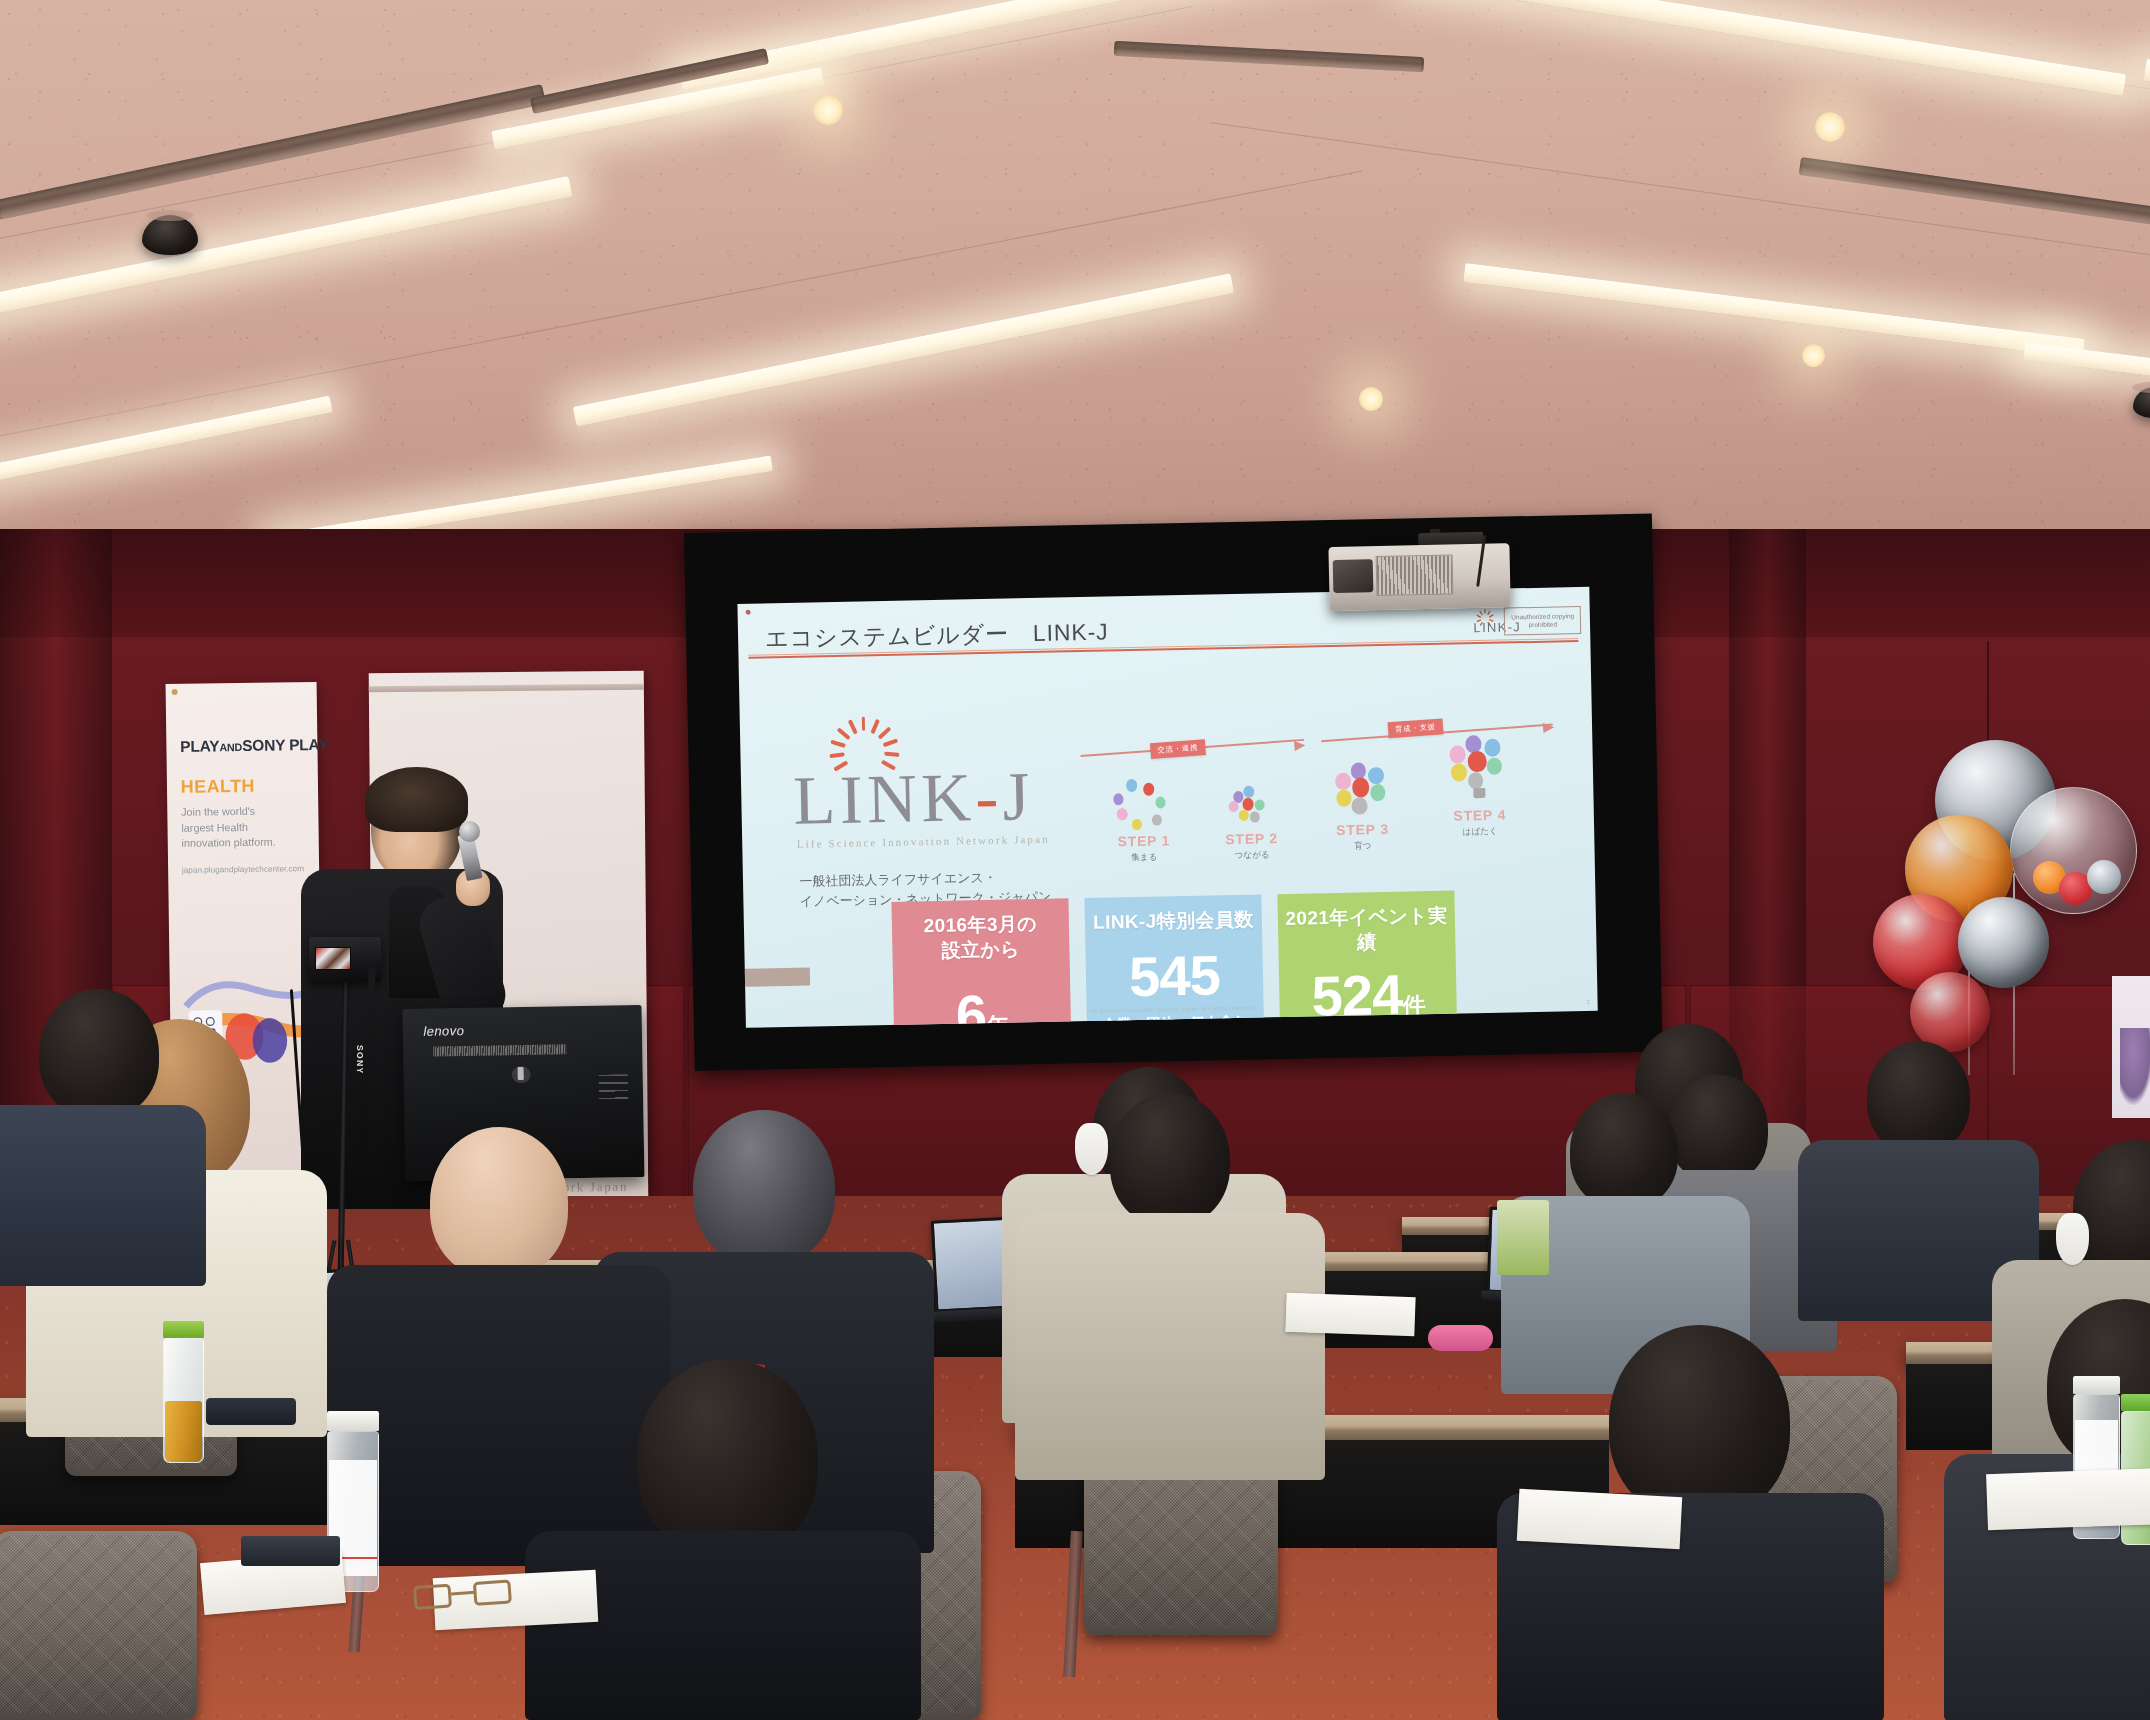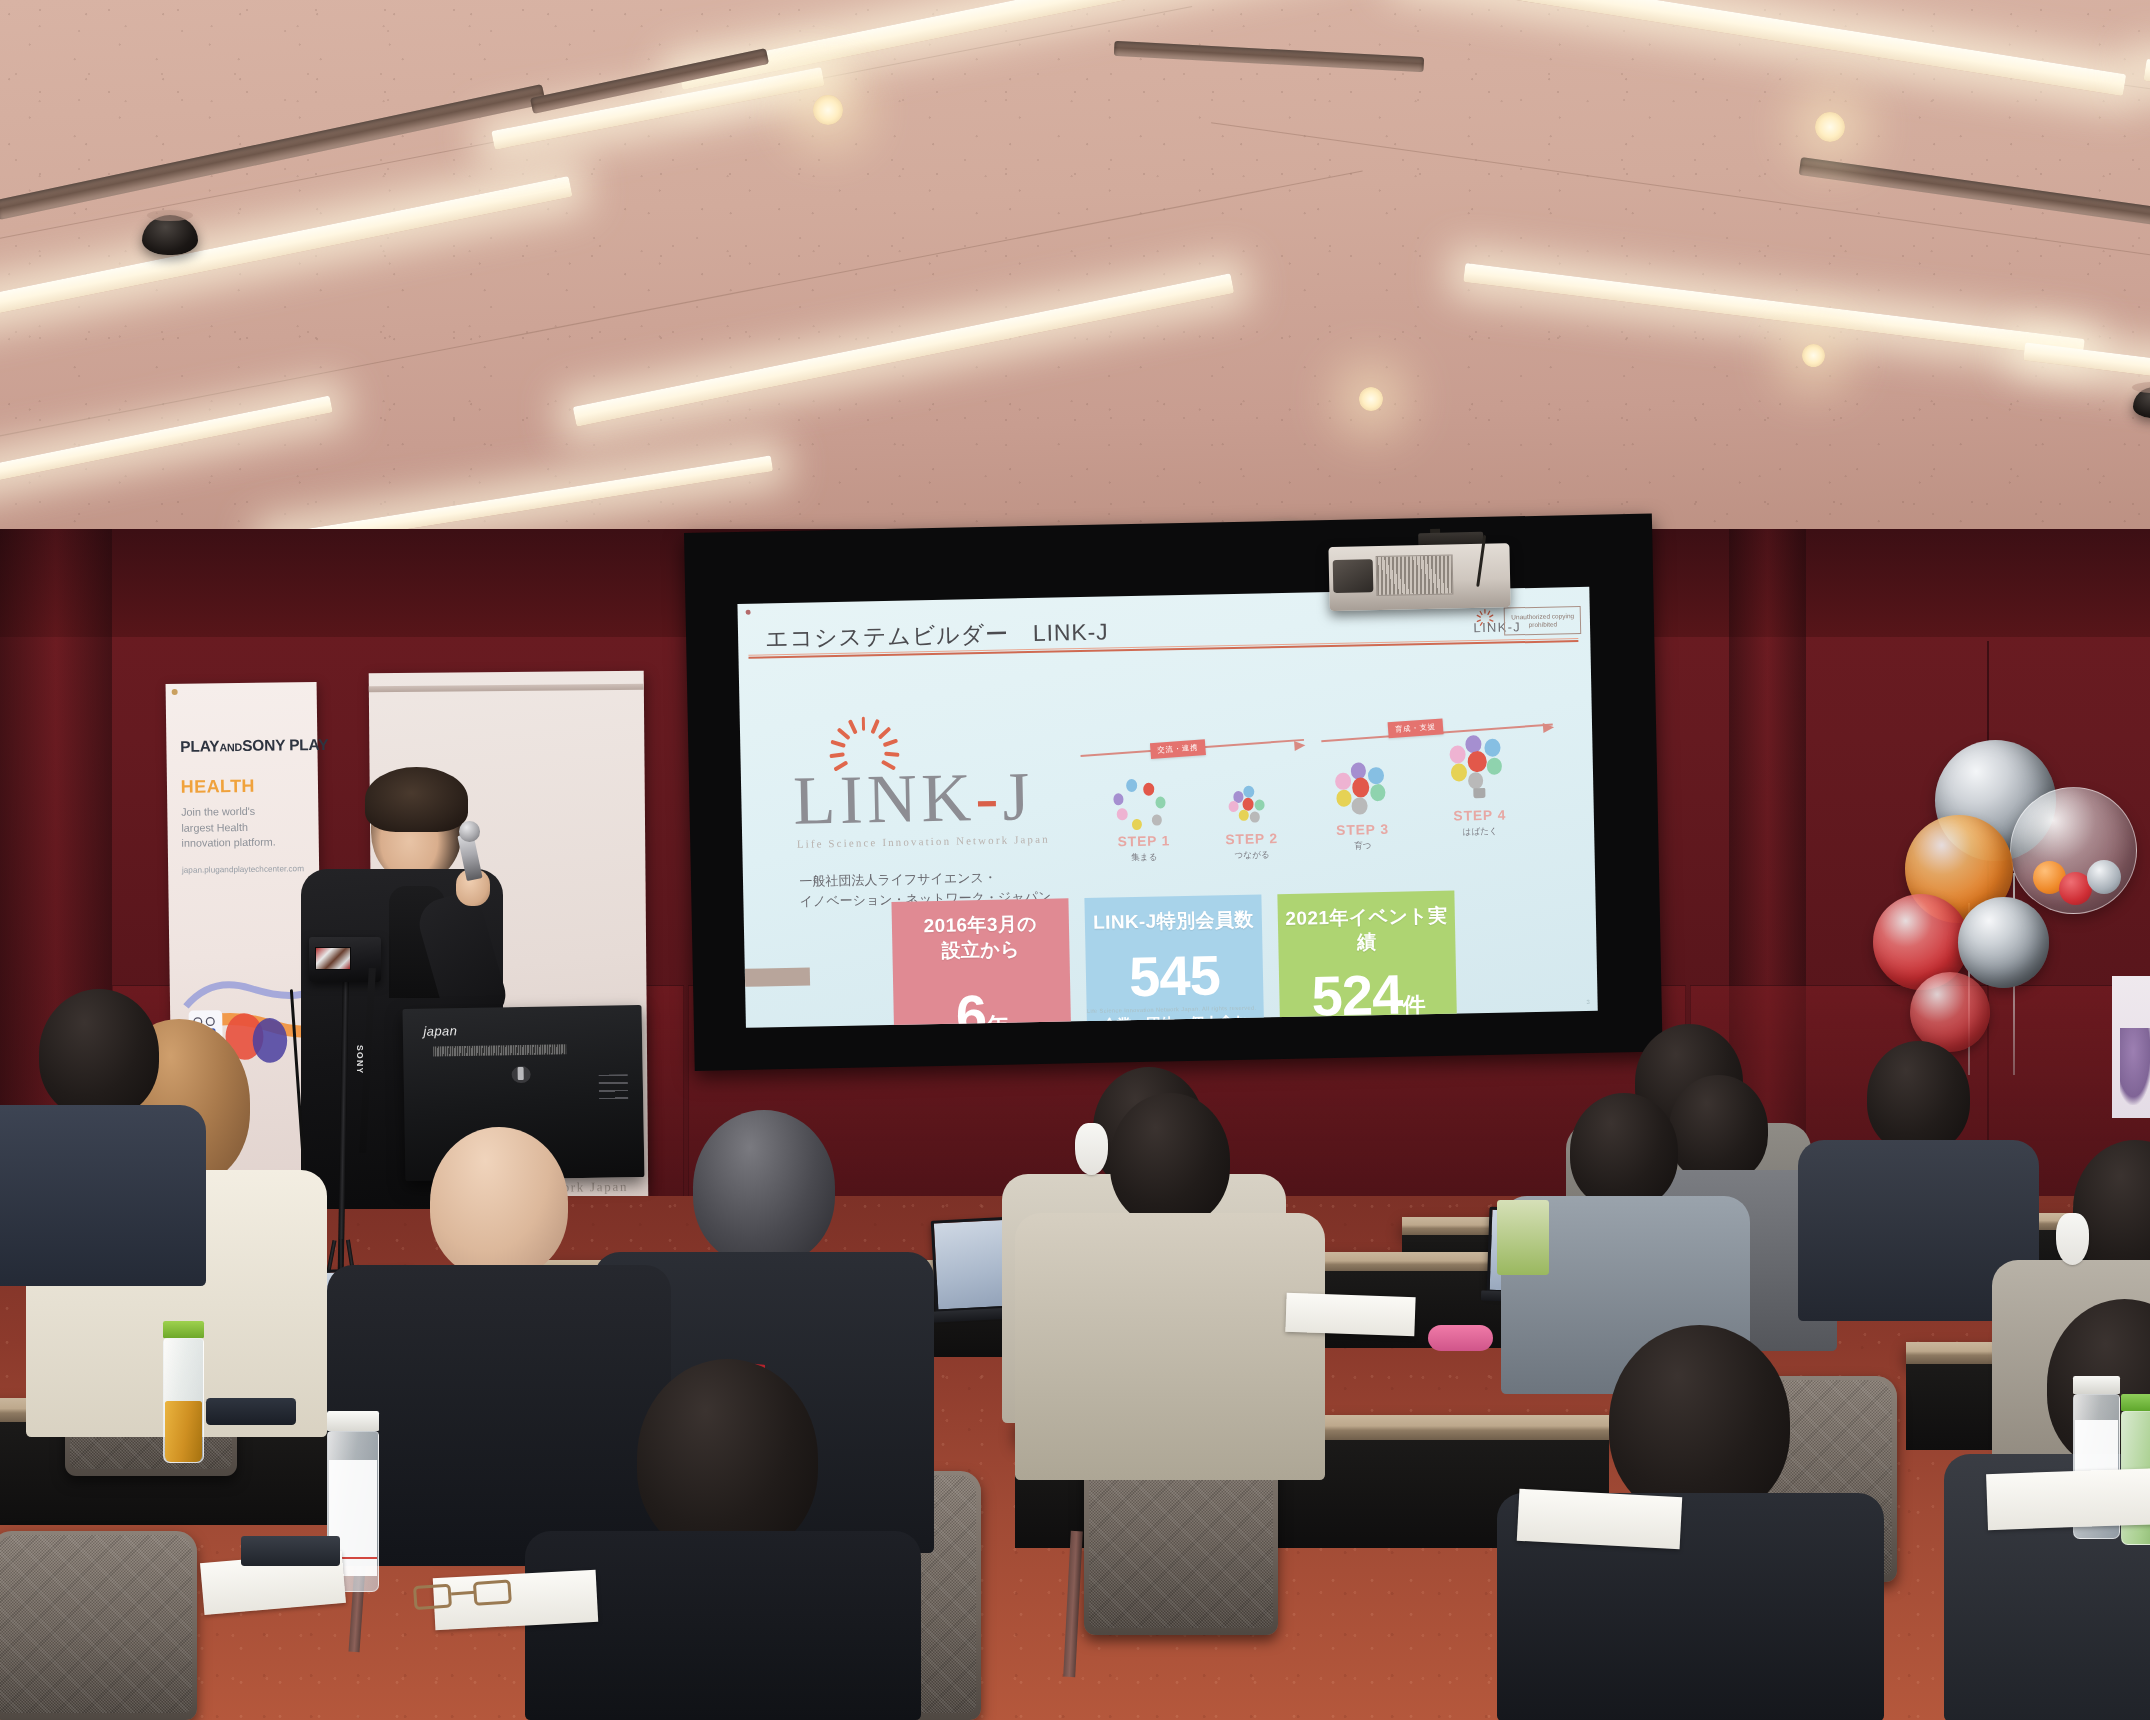--- a/index.html
+++ b/index.html
@@ -651,21 +651,21 @@
 
     <div style="position:absolute;left:430px;top:895px;width:65px;height:129px;border-radius:26px;
       background:linear-gradient(160deg,#232326,#121214);transform:rotate(-16deg);"></div>
     <div style="position:absolute;left:456px;top:869px;width:34px;height:37px;border-radius:15.5px;
       background:radial-gradient(ellipse at 40% 30%,#f0cfb2,#d6ac8a 65%,#a67f61 100%);"></div>
     <div class="mic-h" style="left:462px;top:834px;width:15.5px;height:46px;transform:rotate(-12deg);"></div>
     <div class="mic-head" style="left:459px;top:821px;width:20.6px;height:20.6px;"></div>
   </div>
 
   <div class="monitor">
-    <div class="lenovo">japan</div>
+    <div class="lenovo">lenovo</div>
     <div class="band"></div>
     <div class="knob"></div>
     <div class="ports"></div>
   </div>
   <div class="tripod-pole"></div>
   <div class="tripod-leg" style="left:319px;top:1239px;height:142px;transform:rotate(11deg);"></div>
   <div class="tripod-leg" style="left:357px;top:1239px;height:142px;transform:rotate(-9deg);"></div>
   <div class="tripod-leg" style="left:339px;top:1239px;height:129px;"></div>
   <div class="cam-body">
     <div class="cam-lv"></div>

